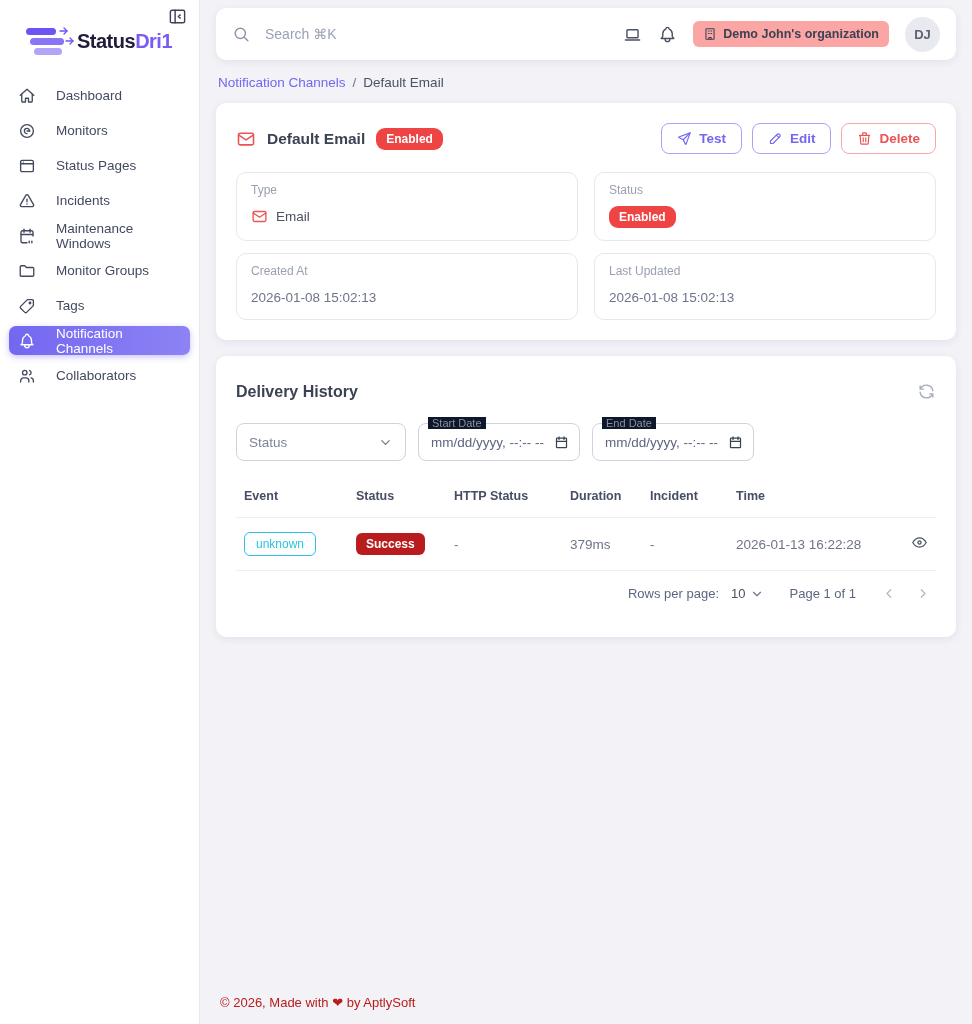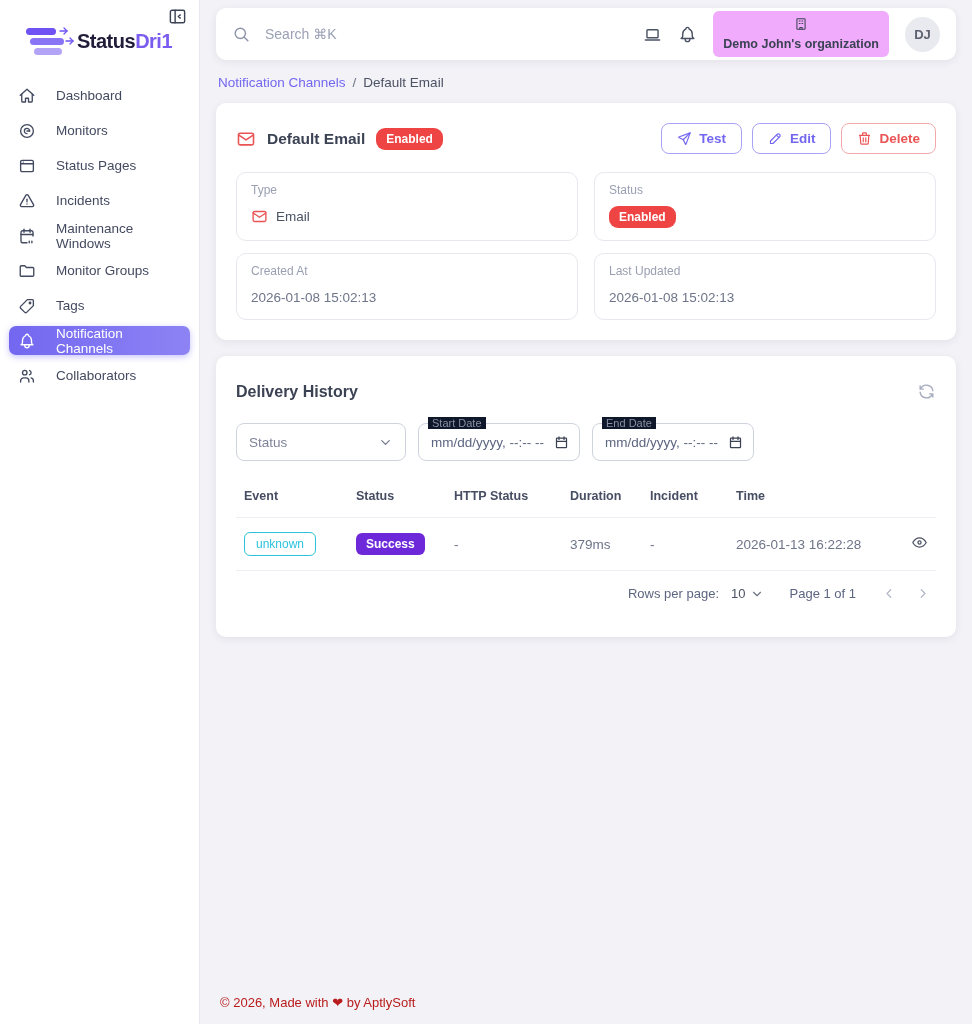--- a/index.html
+++ b/index.html
@@ -61,22 +61,22 @@
   .search-wrap { display: flex; align-items: center; gap: 14px; flex: 1; color: #8d93a8; }
   .search-input {
     border: none; outline: none; flex: 1; font-size: 14px;
     font-family: "Liberation Sans", sans-serif; color: #4b5263; background: transparent;
   }
   .search-input::placeholder { color: #9ba1b5; }
   .topbar-right { display: flex; align-items: center; gap: 16px; }
   .tb-icon { color: #4b5263; cursor: pointer; display: flex; }
   .org-pill {
     display: flex; align-items: center; gap: 6px;
-    background: #f0abfc; border-radius: 6px; padding: 6px 10px;
-    font-size: 12.5px; font-weight: bold; color: #3b4253; cursor: pointer; flex-direction: column;
+    background: #fca5a5; border-radius: 6px; padding: 6px 10px;
+    font-size: 12.5px; font-weight: bold; color: #3b4253; cursor: pointer;
   }
   .avatar {
     width: 35px; height: 35px; border-radius: 50%;
     background: #e9eaef; color: #5c6270;
     display: flex; align-items: center; justify-content: center;
     font-size: 13px; font-weight: bold; cursor: pointer;
   }
 
   .breadcrumb { padding: 15px 2px 13px; font-size: 13.5px; display: flex; gap: 7px; align-items: center; }
   .crumb-link { color: #7367f0; cursor: pointer; }
@@ -142,21 +142,21 @@
     padding: 14px 8px; white-space: nowrap;
   }
   .dh-table td { padding: 14px 8px; font-size: 13.5px; color: #6e7589; border-top: 1px solid #eceef3; }
   .col-event { width: 112px; } .col-status { width: 98px; } .col-http { width: 116px; }
   .col-dur { width: 80px; } .col-inc { width: 86px; } .col-actions { width: 48px; text-align: right; }
   .chip-outline {
     display: inline-block; border: 1px solid #2cc3dd; color: #2cc3dd;
     border-radius: 6px; padding: 4px 11px; font-size: 12px;
   }
   .chip-success {
-    display: inline-block; background: #6d28d9; color: #fff; font-weight: bold;
+    display: inline-block; background: #b91c1c; color: #fff; font-weight: bold;
     border-radius: 6px; padding: 4px 10px; font-size: 12px;
   }
   .eye-btn { color: #4b5263; cursor: pointer; display: inline-flex; }
 
   .pagination {
     display: flex; justify-content: flex-end; align-items: center; gap: 26px;
     padding: 15px 6px 12px; font-size: 13px; color: #5d6680; border-top: 1px solid #eceef3;
   }
   .rpp { display: flex; align-items: center; gap: 12px; }
   .rpp-select { display: flex; align-items: center; gap: 4px; cursor: pointer; color: #4b5263; }

